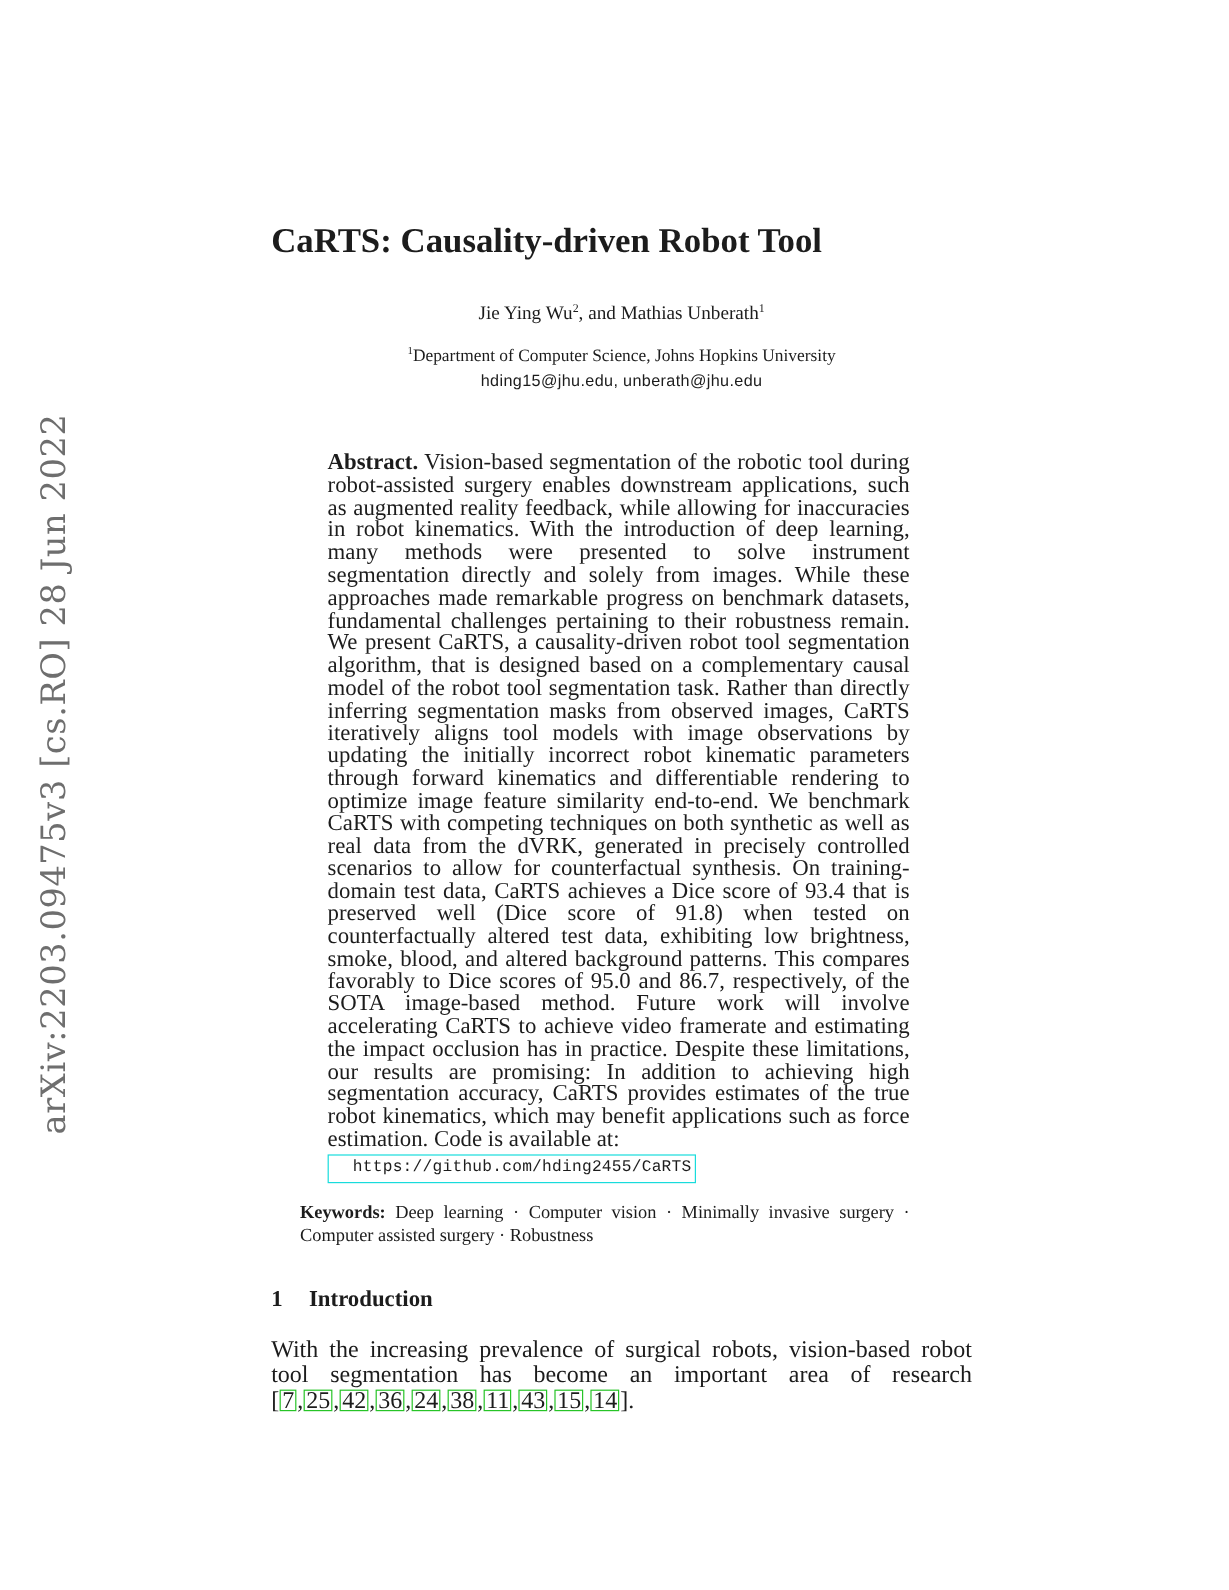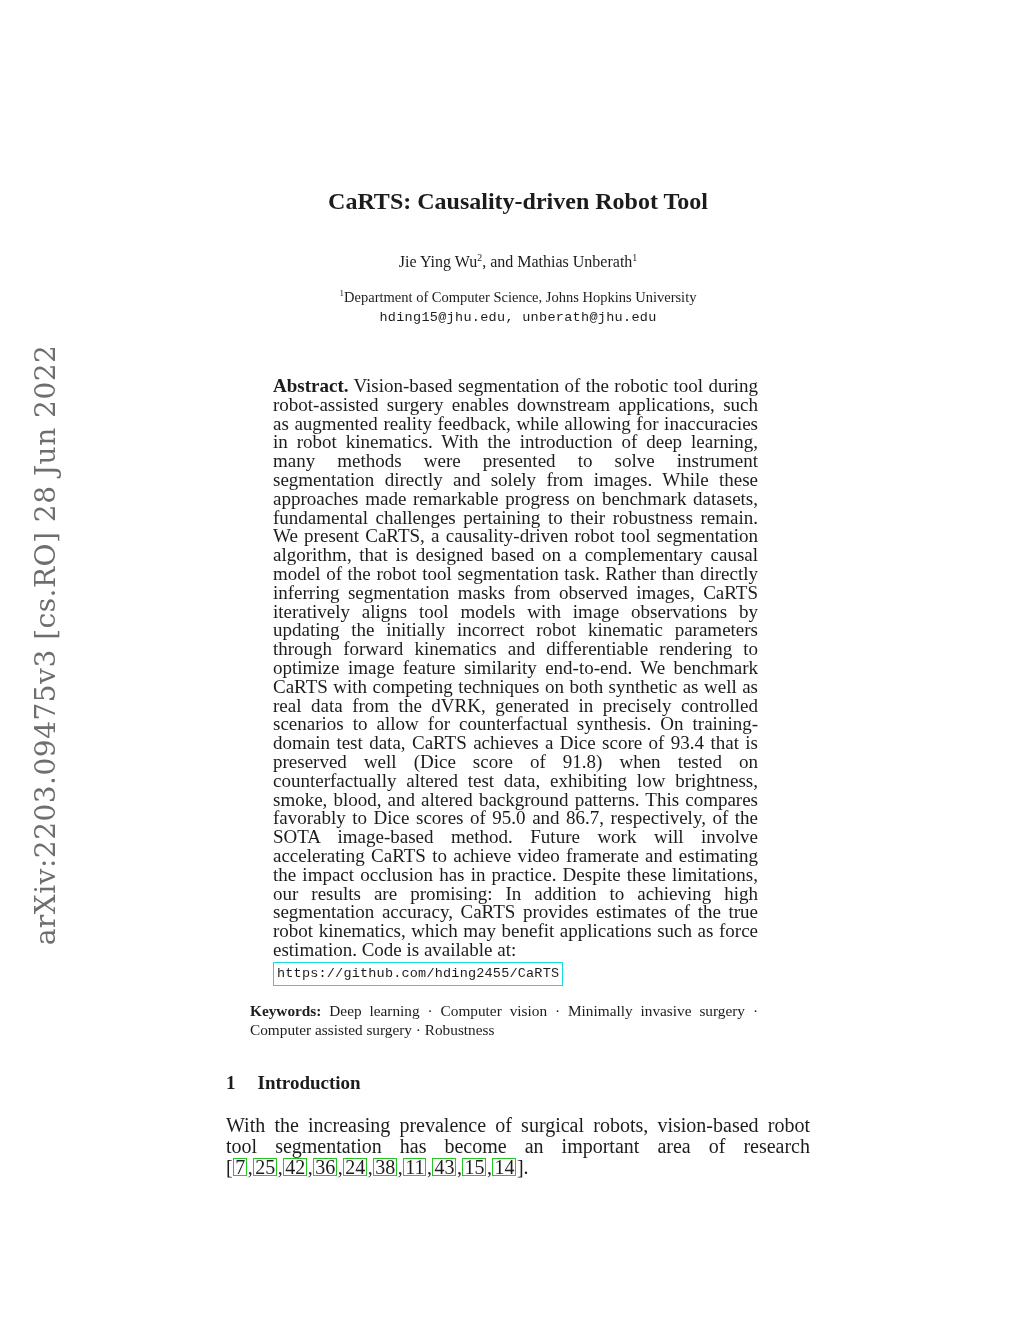--- a/index.html
+++ b/index.html
@@ -26,22 +26,21 @@
   }
 
   .content {
     position: absolute;
     left: 226px; top: 0;
     width: 584px;
   }
 
   .title {
     margin: 186px 0 0 0;
-    text-align: center;
-    font-size: 24px;
+    font-size: 29px;
     line-height: 30px;
     font-weight: bold;
     color: #1c1c1c;
   }
 
   .authors {
     margin-top: 36px;
     text-align: center;
     font-size: 16px;
     line-height: 20px;
@@ -49,41 +48,41 @@
 
   sup { font-size: 0.62em; line-height: 0; vertical-align: super; }
 
   .affiliations {
     margin-top: 16px;
     text-align: center;
     font-size: 14.5px;
     line-height: 18.5px;
   }
   .emails {
-    font-family: Liberation Mono, monospace;
+    font-family: Liberation Sans, sans-serif;
     font-size: 13.5px;
     margin-top: 2px;
     letter-spacing: 0.3px;
   }
 
   .abstract { margin: 50px 52px 0 47px; }
   .abs-text {
     margin: 0;
     font-size: 19px;
     line-height: 18.8px;
     text-align: justify;
   }
   .url-line { margin-top: 1px; line-height: 21px; }
   .code-url {
     font-family: "Liberation Mono", monospace;
     font-size: 13.5px;
     color: #1c1c1c;
     text-decoration: none;
     border: 1.5px solid var(--url-box, #18dcdc);
-    padding: 0px 3px 1px 3px;
+    padding: 0px 3px 1px 20px;
     display: inline-block;
     letter-spacing: 0.2px;
   }
 
   .keywords {
     margin: 15px 52px 0 24px;
     font-size: 15.3px;
     line-height: 19px;
     text-align: justify;
   }

